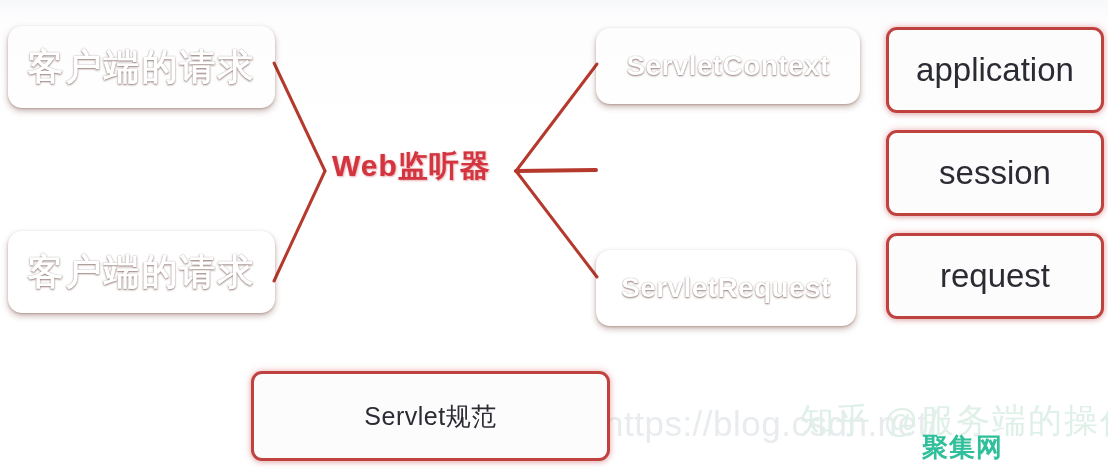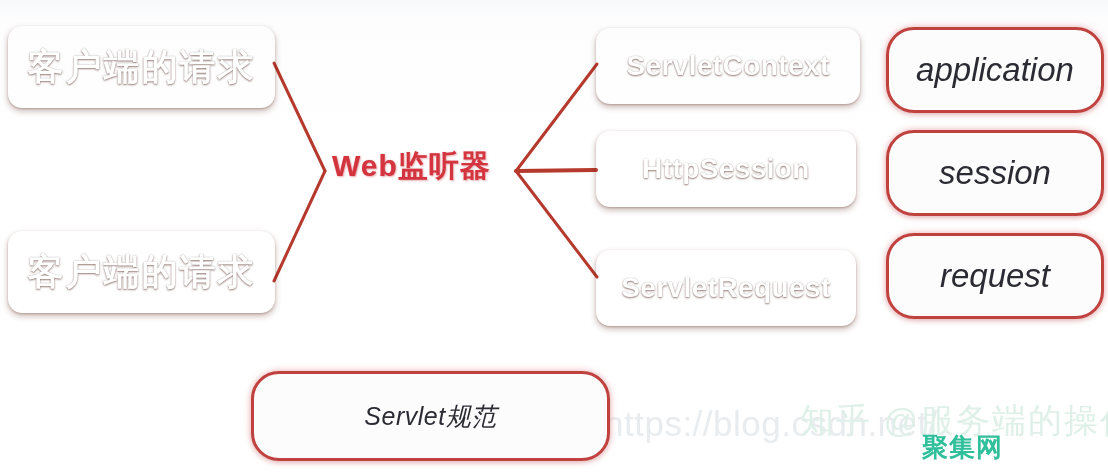--- a/index.html
+++ b/index.html
@@ -46,27 +46,26 @@
   }
   .pill.cjk .lbl { font-size: 36px; letter-spacing: 2px; }
   .pill.latin .lbl { font-size: 28px; }
 
   
   .outline-box {
     position: absolute;
     z-index: 3;
     background: #fdfcfc;
     border: 3px solid #c0423f;
-    border-radius: 28px;
+    border-radius: 11px;
     display: flex;
     align-items: center;
     justify-content: center;
     box-shadow: 0 0 7px rgba(222, 120, 125, 0.55),
                 0 2px 4px rgba(150, 70, 70, 0.18);
-    font-style: italic;
   }
   .outline-box .lbl {
     color: #2b2b33;
     font-size: 33px;
     white-space: nowrap;
   }
   .outline-box.small .lbl { font-size: 25px; letter-spacing: 0.5px; }
 
   
   #hub-label {
@@ -129,23 +128,20 @@
   <div class="pill cjk" style="left:8px; top:231px; width:267px; height:82px;">
     <span class="lbl">客户端的请求</span>
   </div>
 
   <div id="hub-label">Web监听器</div>
 
   <div class="pill latin" style="left:596px; top:28px; width:264px; height:76px;">
     <span class="lbl">ServletContext</span>
   </div>
 
-  <div class="pill latin" style="left:596px; top:131px; width:260px; height:76px;">
-    <span class="lbl">HttpSession</span>
-  </div>
 
   <div class="pill latin" style="left:596px; top:250px; width:260px; height:76px;">
     <span class="lbl">ServletRequest</span>
   </div>
 
   <div class="outline-box" style="left:886px; top:27px; width:212px; height:80px;">
     <span class="lbl">application</span>
   </div>
 
   <div class="outline-box" style="left:886px; top:130px; width:212px; height:80px;">

